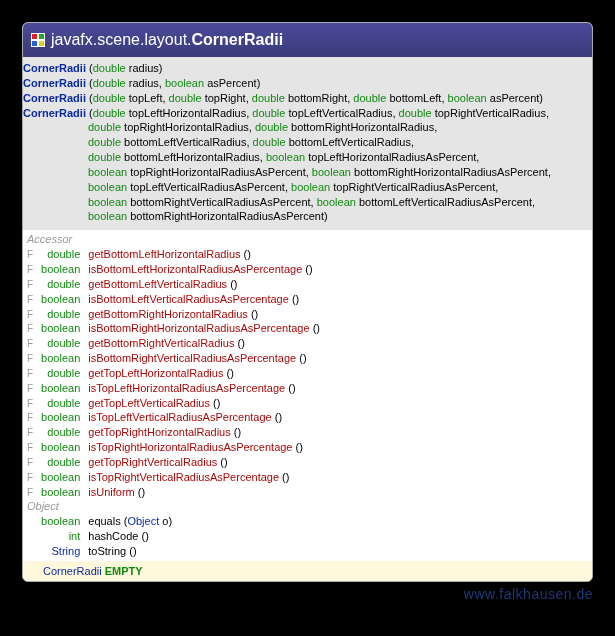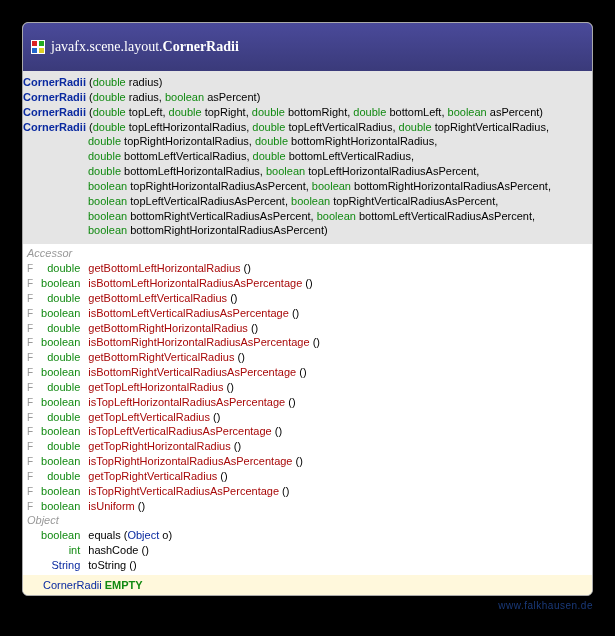--- a/index.html
+++ b/index.html
@@ -14,26 +14,25 @@
   .card {
     background: #fff;
     border: 1px solid #aaa;
     border-radius: 6px;
     box-shadow: 0 6px 18px rgba(0,0,0,0.7);
     overflow: hidden;
   }
   .header {
     background: linear-gradient(#4a4a9a, #3a3a7a);
     color: #fff;
-    padding: 16px 8px;
+    padding: 8px 8px;
     display: flex;
     align-items: center;
     gap: 6px;
-    font-size: 14px;
-    font-family: Liberation Serif, serif;
+    font-size: 16px;
   }
   .header-icon {
     width: 14px; height: 14px;
     display: inline-block;
   }
   .pkg { font-weight: normal; }
   .cls { font-weight: bold; }
   .constructors {
     background: #e5e5e5;
     padding: 4px 8px 6px 0;
@@ -73,21 +72,21 @@
   .args { color: #000; }
   .args .objtype { color: #0a2aa0; }
   .constants {
     background: #fff8dc;
     padding: 4px 20px;
   }
   .const-type { color: #0a2aa0; }
   .const-name { color: #128a12; font-weight: bold; }
   .credit {
     color: #1a3a7a;
-    font-size: 10px;
+    font-size: 14px;
     text-align: right;
     margin-top: 4px;
     letter-spacing: 0.5px;
   }
 </style>
 </head>
 <body>
 
 <div class="card">
 

